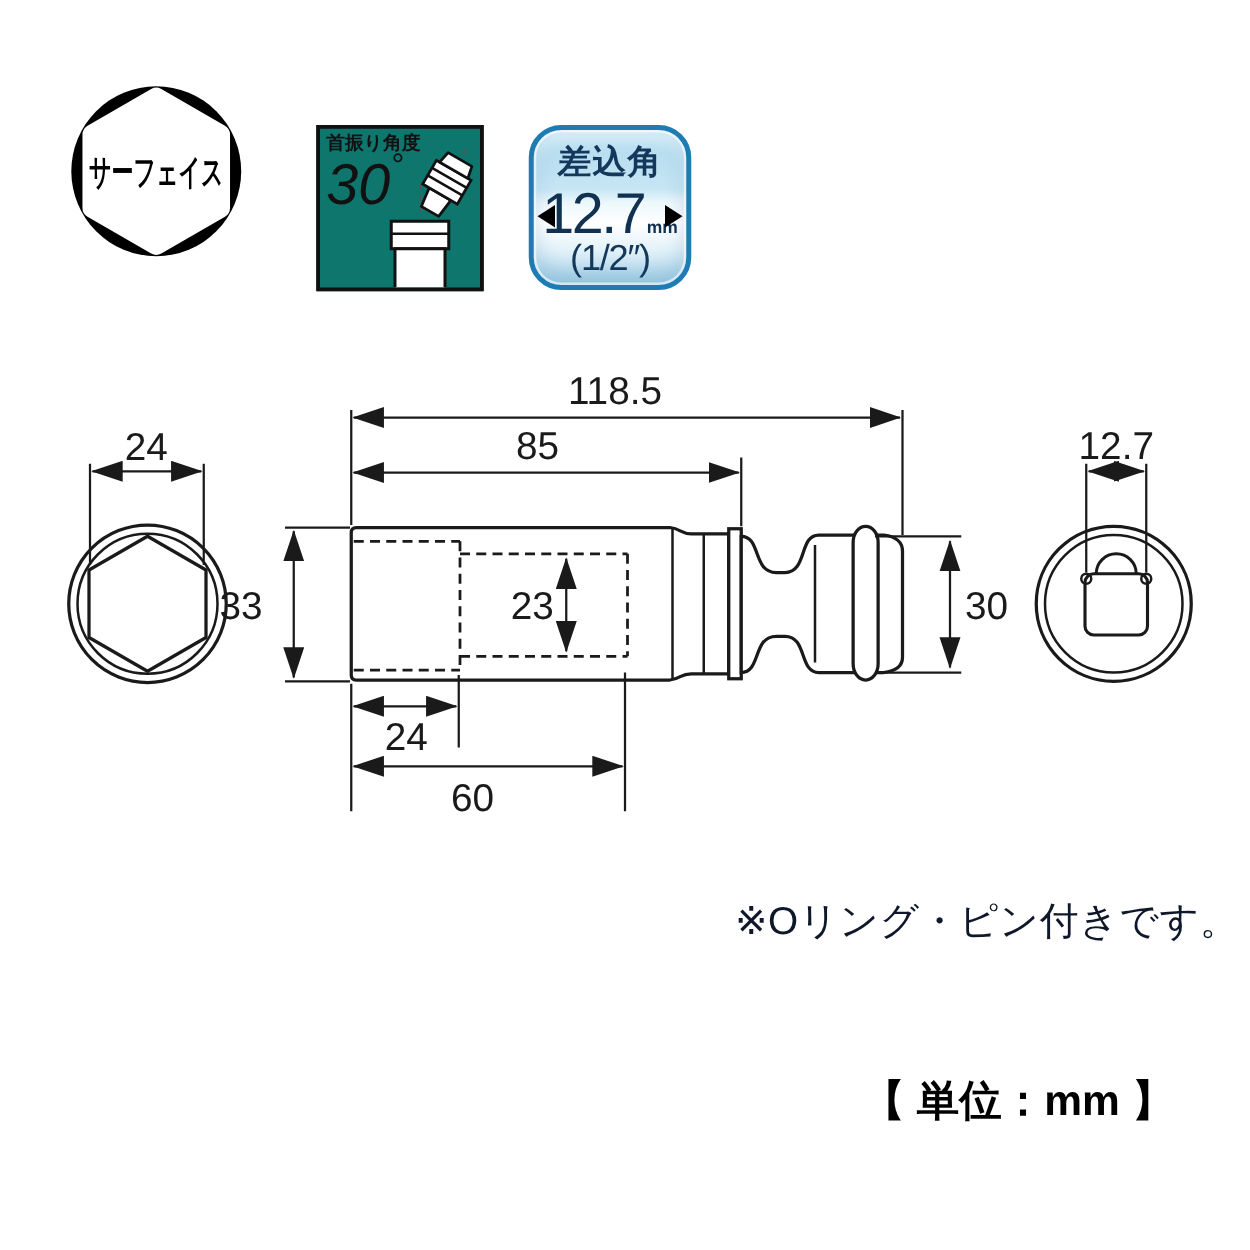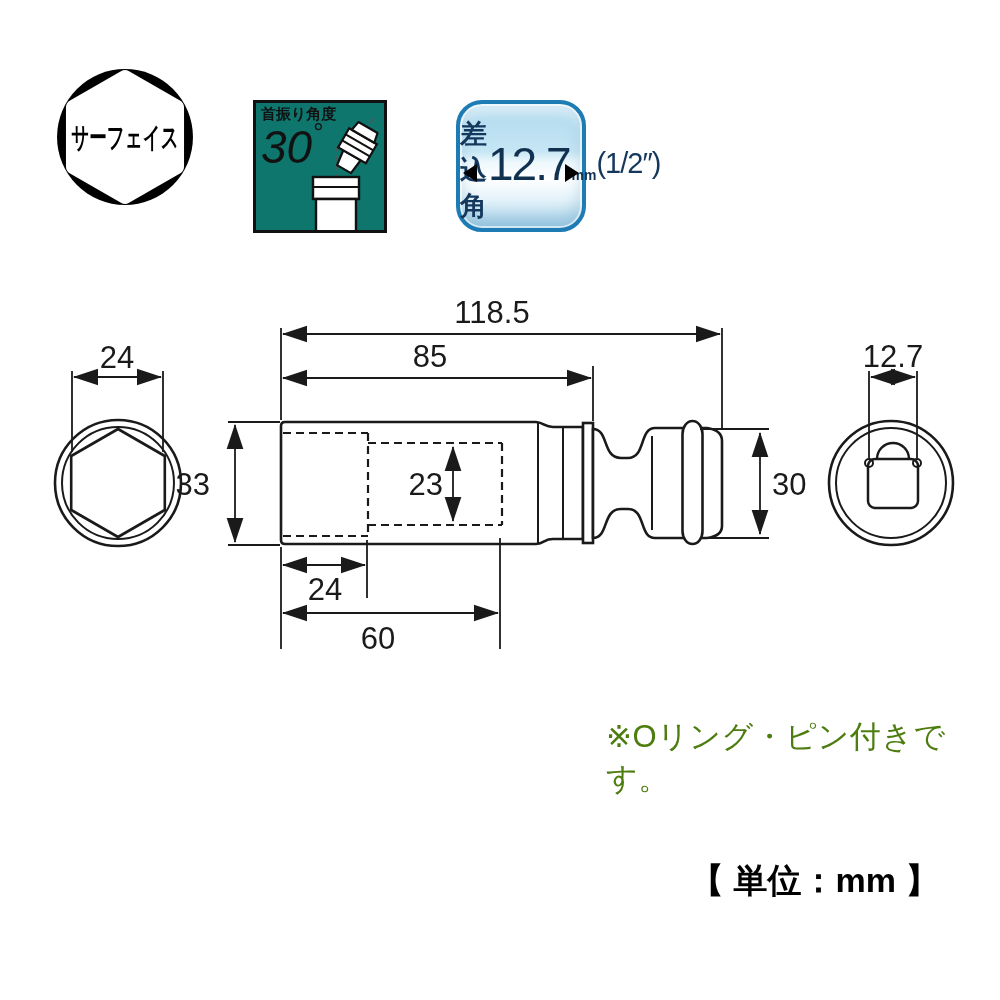--- a/index.html
+++ b/index.html
@@ -18,37 +18,37 @@
     border:3px solid #111;background:#0f766e;
   }
   #swivel-title{position:absolute;left:5px;top:2px;font-size:15px;font-weight:600;letter-spacing:0px;color:#111;}
   #swivel-angle{position:absolute;left:5px;top:14px;color:#111;font-style:italic;}
   #swivel-angle .num{font-size:46px;font-weight:400;line-height:1.05;}
   #swivel-angle .deg{font-size:26px;vertical-align:22px;}
   #swivel-illu{position:absolute;right:0;bottom:0;}
 
   
   #drive-badge{
-    left:456px;top:100px;width:122px;height:124px;
+    left:423px;top:100px;width:122px;height:124px;
     border:4px solid #1d7cb4;border-radius:26px;
     background:linear-gradient(180deg,#aed9ee 0%,#c6e6f4 38%,#edf8fc 47%,#ffffff 60%,#e2f2f9 78%,#b7dcef 100%);
     box-shadow:inset 0 0 0 2px rgba(255,255,255,.6), inset 0 -12px 16px rgba(52,130,180,.30), inset 0 10px 10px rgba(255,255,255,.5);
-    display:flex;align-items:center;justify-content:flex-start;
+    display:flex;flex-direction:column;align-items:center;justify-content:flex-start;
   }
   #drive-title{margin-top:7px;font-size:27px;font-weight:600;color:#14375c;letter-spacing:1px;}
   #drive-size-row{display:flex;align-items:baseline;margin-top:-4px;}
   #drive-size-row .size{font-size:46px;font-weight:500;color:#10314f;letter-spacing:-2px;}
   #drive-size-row .unit{font-size:14px;font-weight:600;color:#10314f;margin-left:2px;}
   #drive-inch{font-size:29px;color:#14375c;margin-top:-6px;letter-spacing:-1px;}
   .tri{position:absolute;width:0;height:0;top:60px;}
   .tri.left{left:3px;border-top:9px solid transparent;border-bottom:9px solid transparent;border-right:14px solid #000;}
   .tri.right{right:3px;border-top:9px solid transparent;border-bottom:9px solid transparent;border-left:14px solid #000;}
 
   
-  #note-accessory{left:606px;top:716px;font-size:31px;color:#4d7c0f;letter-spacing:0.5px;}
+  #note-accessory{left:588px;top:716px;font-size:31px;color:#0f172a;letter-spacing:0.5px;}
   #unit-label{left:690px;top:858px;width:262px;text-align:left;font-size:34px;font-weight:700;color:#000;}
 
   
   #drawing{left:0;top:0;}
   .ol{stroke:#1a1a1a;stroke-width:2.6;fill:#ffffff;}
   .oln{stroke:#1a1a1a;stroke-width:2.6;fill:none;}
   .thin{stroke:#1a1a1a;stroke-width:2;fill:none;}
   .dash{stroke:#1a1a1a;stroke-width:2.2;fill:none;stroke-dasharray:8 5;}
   .dim{stroke:#1a1a1a;stroke-width:1.8;fill:none;}
   .dimtxt{font-family:"Liberation Sans","DejaVu Sans",sans-serif;font-size:31px;fill:#1a1a1a;}

